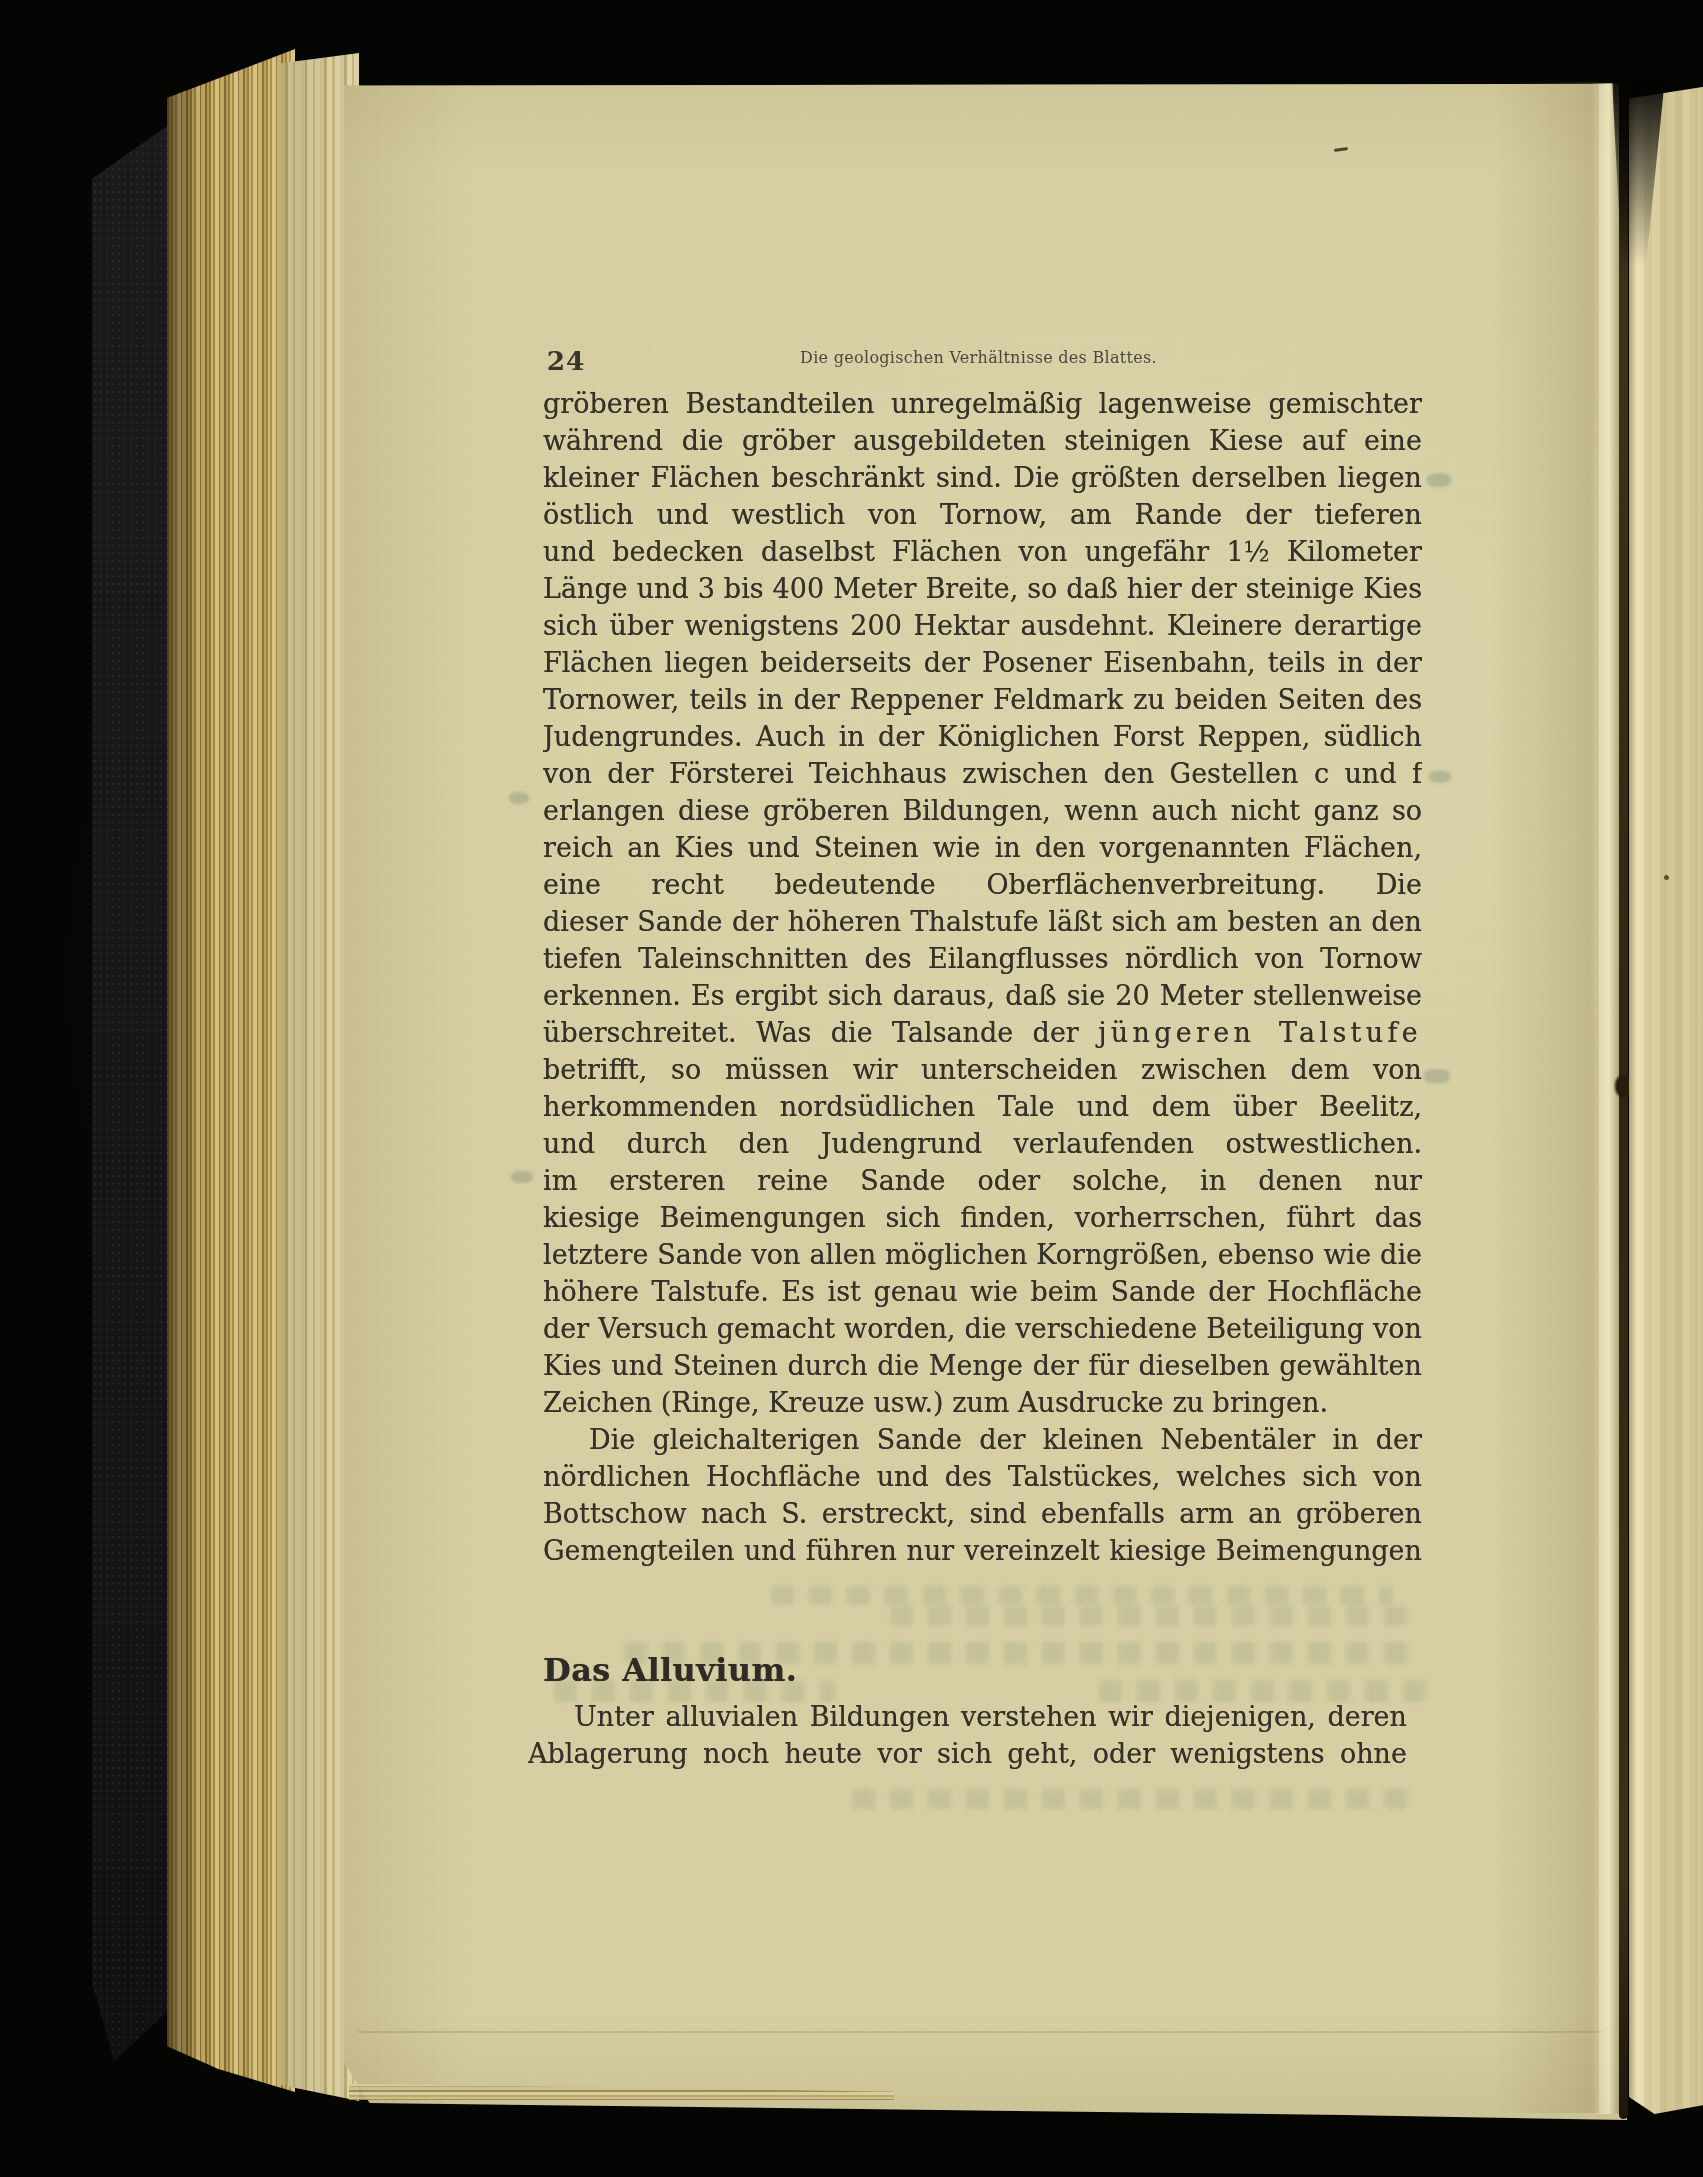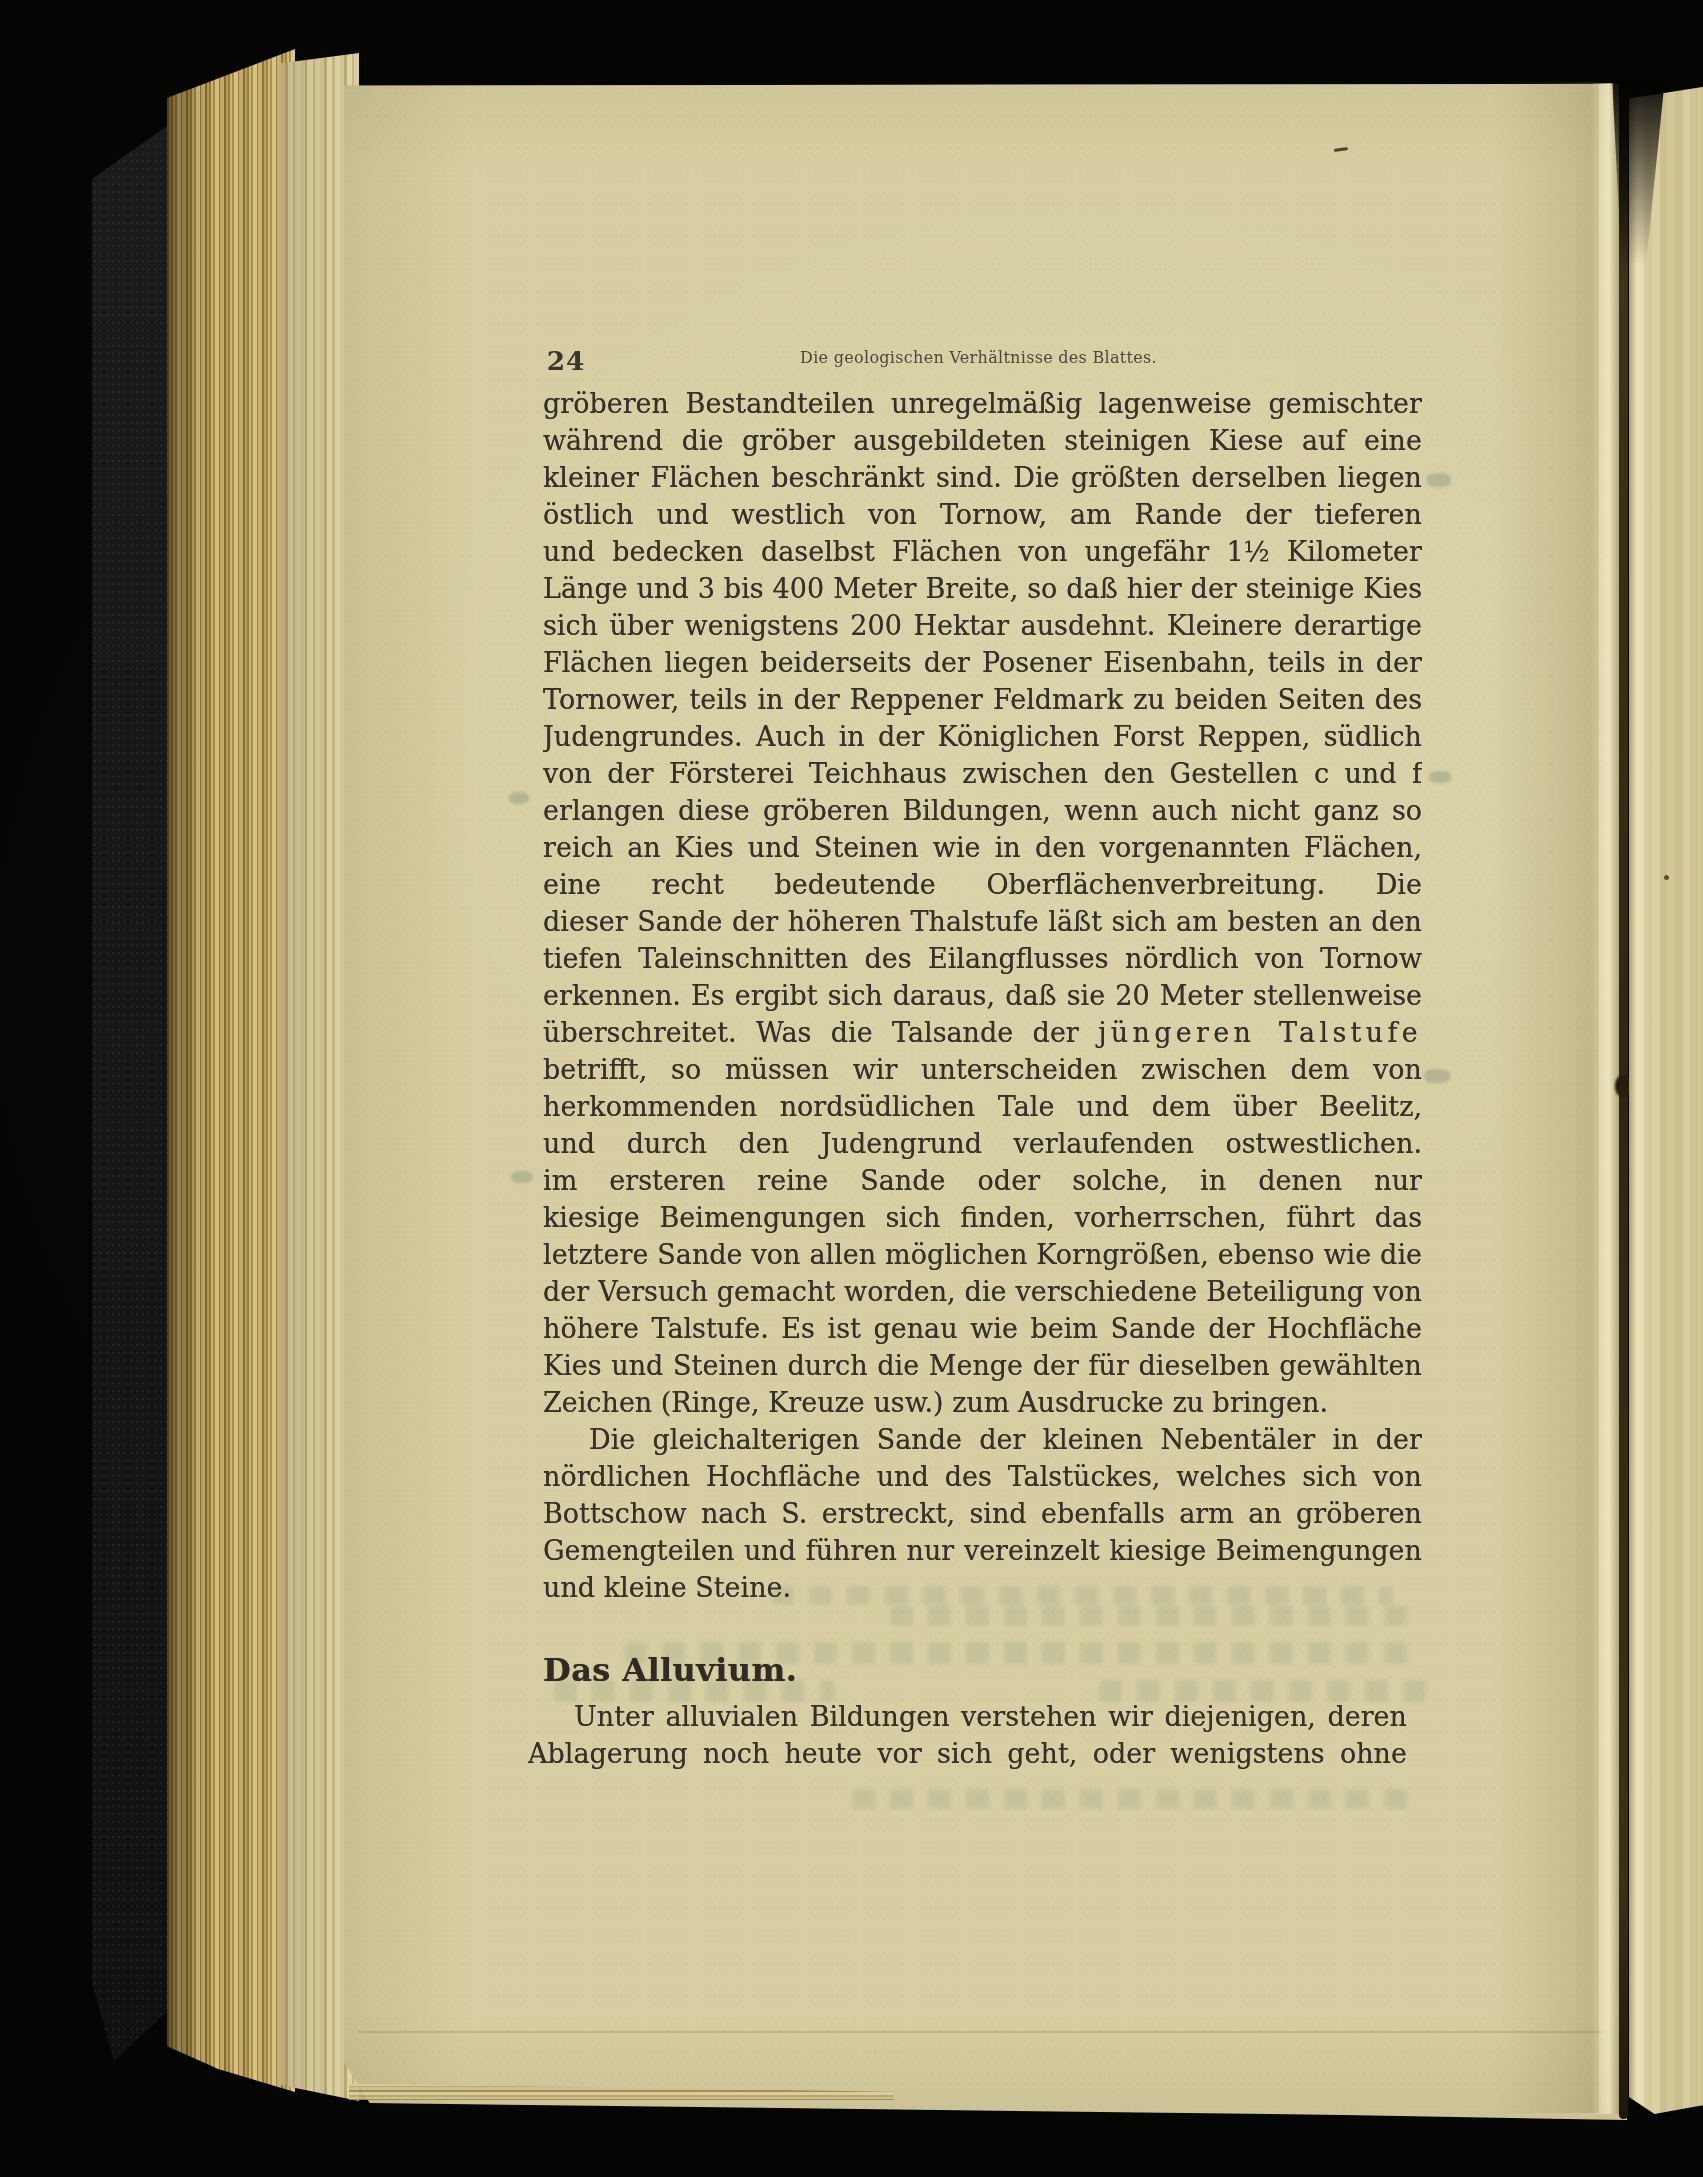--- a/index.html
+++ b/index.html
@@ -151,29 +151,28 @@
       <span>überschreitet. Was die Talsande der</span>
       <span class="sperr">jüngeren Talstufe</span>
       
     </div>
     <div class="line">betrifft, so müssen wir unterscheiden zwischen dem von Drossen</div>
     <div class="line">herkommenden nordsüdlichen Tale und dem über Beelitz, Tornow</div>
     <div class="line">und durch den Judengrund verlaufenden ostwestlichen. Während</div>
     <div class="line">im ersteren reine Sande oder solche, in denen nur unwesentliche</div>
     <div class="line">kiesige Beimengungen sich finden, vorherrschen, führt das</div>
     <div class="line">letztere Sande von allen möglichen Korngrößen, ebenso wie die</div>
+    <div class="line">höhere Talstufe. Es ist genau wie beim Sande der Hochfläche</div>
     <div class="line">der Versuch gemacht worden, die verschiedene Beteiligung von</div>
-    <div class="line">höhere Talstufe. Es ist genau wie beim Sande der Hochfläche</div>
     <div class="line">Kies und Steinen durch die Menge der für dieselben gewählten</div>
     <div class="line no-j">Zeichen (Ringe, Kreuze usw.) zum Ausdrucke zu bringen.</div>
     <div class="line ind">Die gleichalterigen Sande der kleinen Nebentäler in der</div>
     <div class="line">nördlichen Hochfläche und des Talstückes, welches sich von</div>
     <div class="line">Bottschow nach S. erstreckt, sind ebenfalls arm an gröberen</div>
     <div class="line">Gemengteilen und führen nur vereinzelt kiesige Beimengungen</div>
-    <div class="line no-j">und kleine Steine.</div>
   </div>
 
   <div id="section-heading" class="abs">Das Alluvium.</div>
   <div id="closing-block" class="abs">
     <div class="line ind">Unter alluvialen Bildungen verstehen wir diejenigen, deren</div>
     <div class="line">Ablagerung noch heute vor sich geht, oder wenigstens ohne Ein-</div>
   </div>
 
   <div id="ink-dash" class="abs"></div>
   <div id="bottom-crease-line" class="abs"></div>

